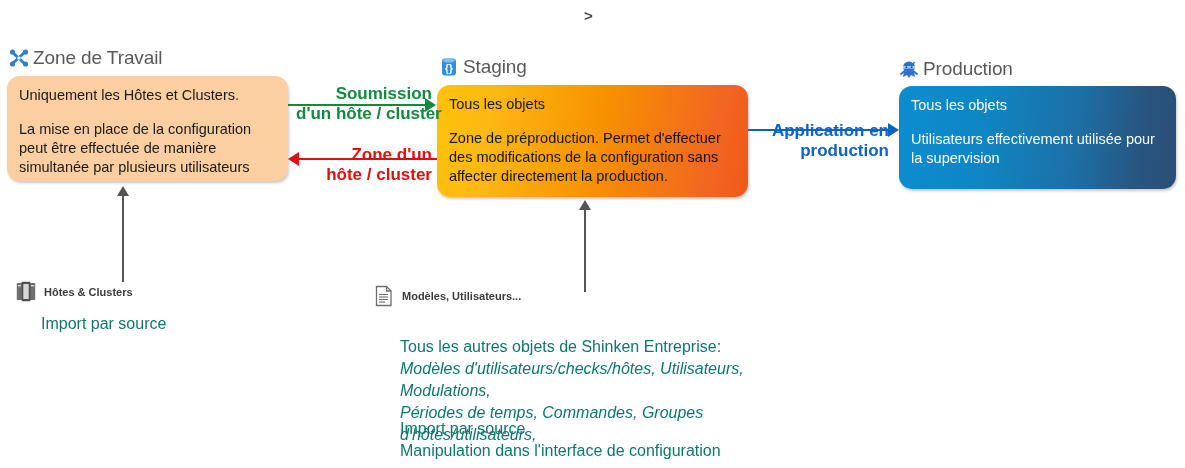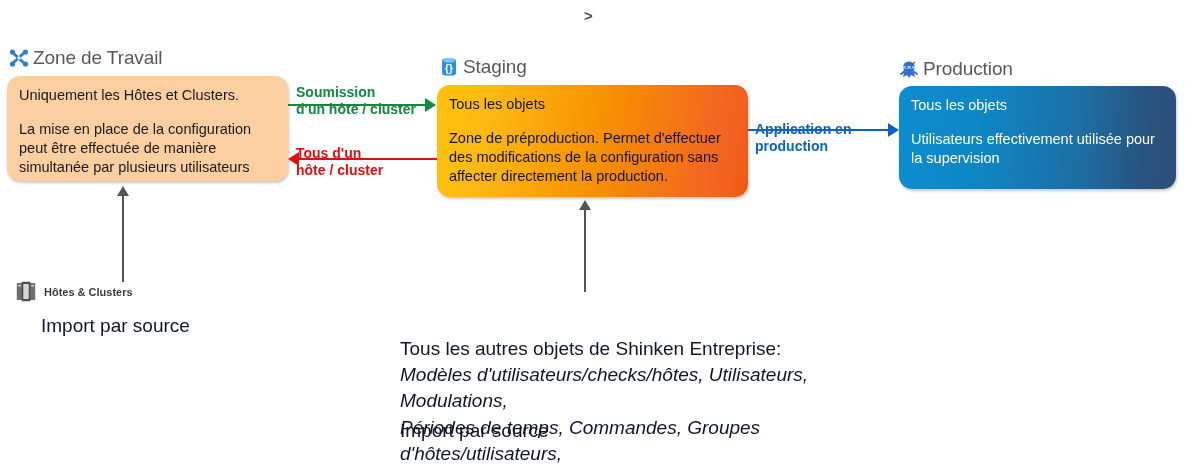--- a/index.html
+++ b/index.html
@@ -96,23 +96,23 @@
   }
   #box-prod {
     left: 899px; top: 86px;
     width: 277px; height: 103px;
     background: linear-gradient(95deg, #0c8dd0 0%, #0e86c4 30%, #1d6fa5 64%, #28537e 88%, #2b4f77 100%);
     color: #ffffff;
   }
 
   
   .body-text {
-    font-size: 19px;
+    font-size: 16px;
     line-height: 1.38;
-    color: #0f172a;
+    color: #0f766e;
     font-family: "Liberation Sans", sans-serif;
   }
   .body-text .ital { font-style: italic; }
 
   
   .h-arrow { height: 14px; }
   .h-arrow .shaft {
     position: absolute;
     height: 2.4px;
     top: 6px;
@@ -122,22 +122,22 @@
     top: 0px;
     width: 0; height: 0;
     border-top: 7px solid transparent;
     border-bottom: 7px solid transparent;
   }
   .h-arrow .headR { border-left: 11px solid; }
   .h-arrow .headL { border-right: 11px solid; }
 
   .arrow-label {
     position: absolute;
-    text-align: left;
-    font-size: 14px;
+    text-align: right;
+    font-size: 17px;
     font-weight: bold;
     line-height: 1.2;
     font-family: "Liberation Sans", sans-serif;
     white-space: nowrap;
   }
 
   
   .v-arrow .vshaft {
     position: absolute;
     width: 2.6px;
@@ -230,21 +230,21 @@
   <div class="arrow-label" style="left:296px; top:84px; width:136px; color:#118a3d;">
     <div>Soumission</div>
     <div>d'un hôte / cluster</div>
   </div>
 
   <div class="abs h-arrow" style="left:288px; top:152px; width:150px;">
     <div class="shaft" style="left:11px; width:138px; background:#e20f0f;"></div>
     <div class="headL" style="left:0; border-right-color:#e20f0f;"></div>
   </div>
   <div class="arrow-label" style="left:296px; top:145px; width:136px; color:#e20f0f;">
-    <div>Tous d'un</div>
+    <div>Zone d'un</div>
     <div>hôte / cluster</div>
   </div>
 
   <div class="abs h-arrow" style="left:748px; top:123px; width:155px;">
     <div class="shaft" style="left:0; width:141px; background:#0b63c5;"></div>
     <div class="headR" style="left:140px; border-left-color:#0b63c5;"></div>
   </div>
   <div class="arrow-label" style="left:755px; top:121px; width:134px; color:#0b63c5;">
     <div>Application en</div>
     <div>production</div>
@@ -271,24 +271,40 @@
         <rect x="15" y="4" width="3" height="1.4" fill="#d6d6d6"></rect>
       </svg>
     </span>
     <span class="sub-label">Hôtes &amp; Clusters</span>
   </div>
 
   <div class="abs body-text" style="left:41px; top:313px; width:250px;">
     <div>Import par source</div>
   </div>
 
+  <div class="abs sub-head" style="left:374px; top:285px;">
+    <span class="head-icon" style="width:20px;height:22px;">
+      <svg width="20" height="22" viewBox="0 0 20 22">
+        <path d="M2.5 1.5 h10 l4.5 4.5 v14.5 h-14.5 z" fill="#ffffff" stroke="#6e6e6e" stroke-width="1.3"></path>
+        <path d="M12.5 1.5 v4.5 h4.5" fill="none" stroke="#6e6e6e" stroke-width="1.3"></path>
+        <g stroke="#6e6e6e" stroke-width="1.1">
+          <line x1="5" y1="9.5" x2="14" y2="9.5"></line>
+          <line x1="5" y1="12" x2="14" y2="12"></line>
+          <line x1="5" y1="14.5" x2="14" y2="14.5"></line>
+          <line x1="5" y1="17" x2="11" y2="17"></line>
+        </g>
+      </svg>
+    </span>
+    <span class="sub-label">Modèles, Utilisateurs...</span>
+  </div>
 
   <div class="abs body-text" style="left:400px; top:336px; width:420px;">
     <div>Tous les autres objets de Shinken Entreprise:</div>
     <div class="ital">Modèles d'utilisateurs/checks/hôtes, Utilisateurs, Modulations,</div>
     <div class="ital">Périodes de temps, Commandes, Groupes d'hôtes/utilisateurs,</div>
   </div>
 
   <div class="abs body-text" style="left:400px; top:418px; width:420px;">
     <div>Import par source</div>
+    <div>Manipulation dans l'interface de configuration</div>
   </div>
 
 </div>
 
 </body></html>

